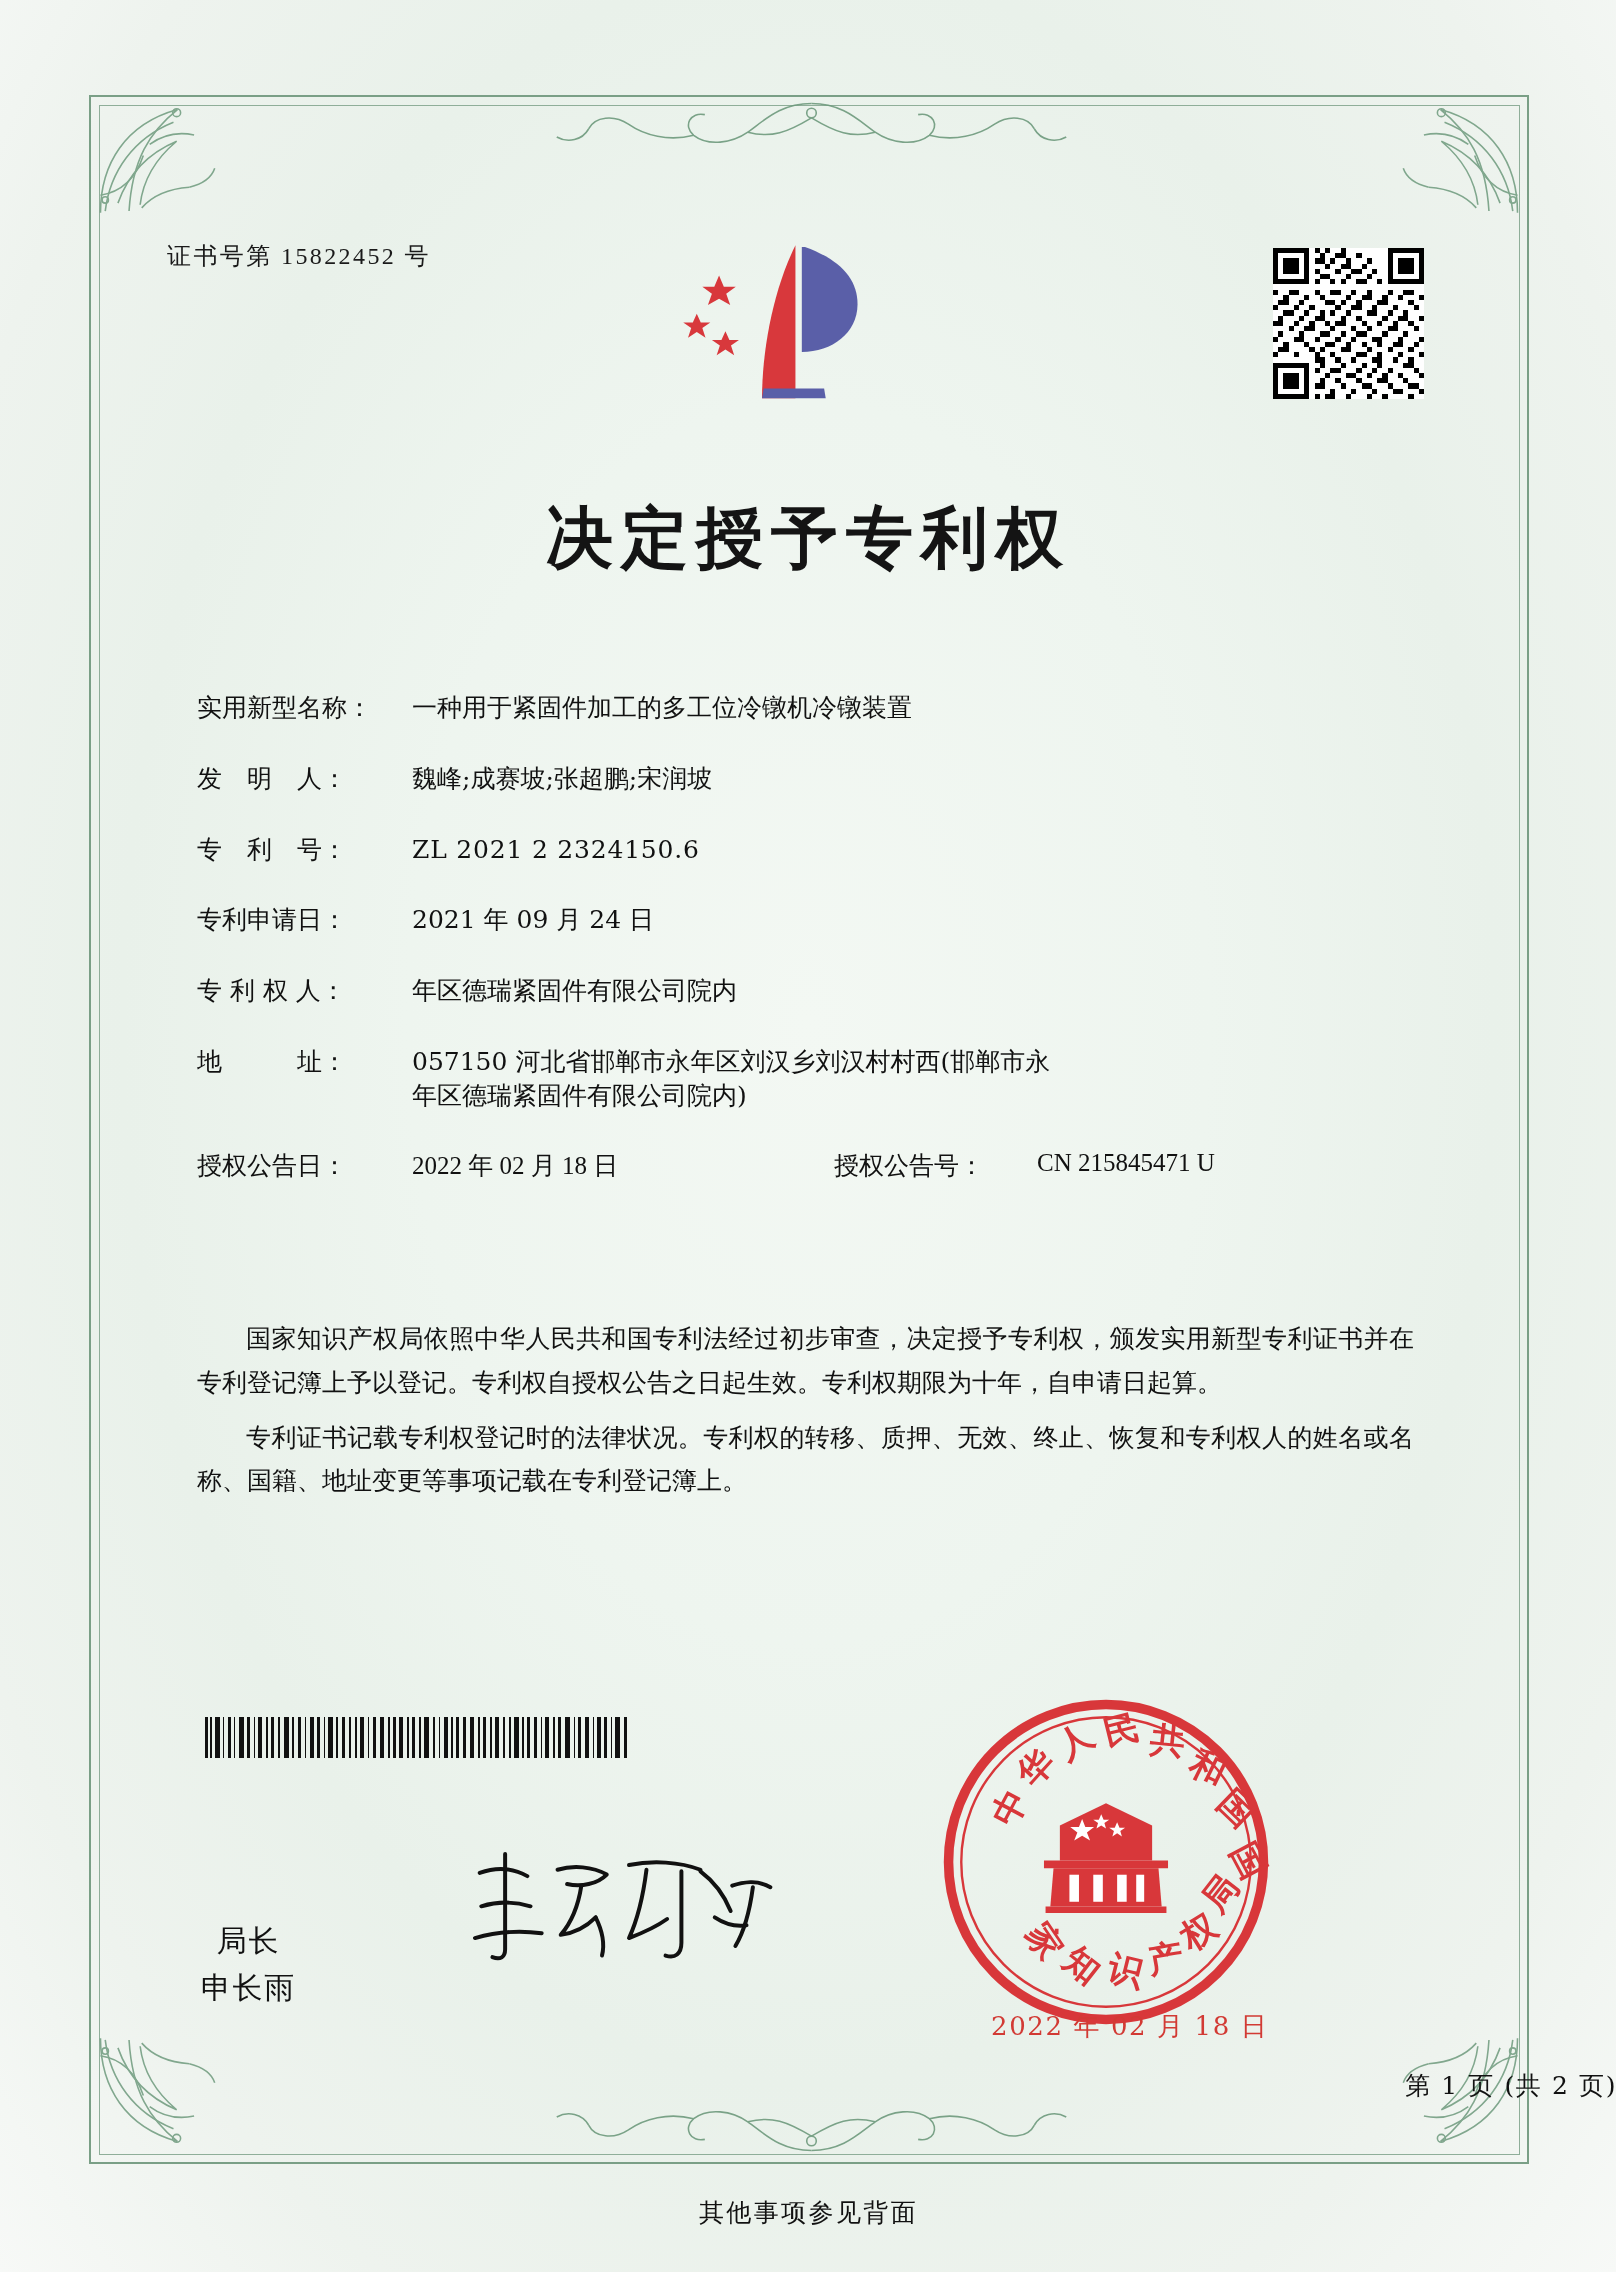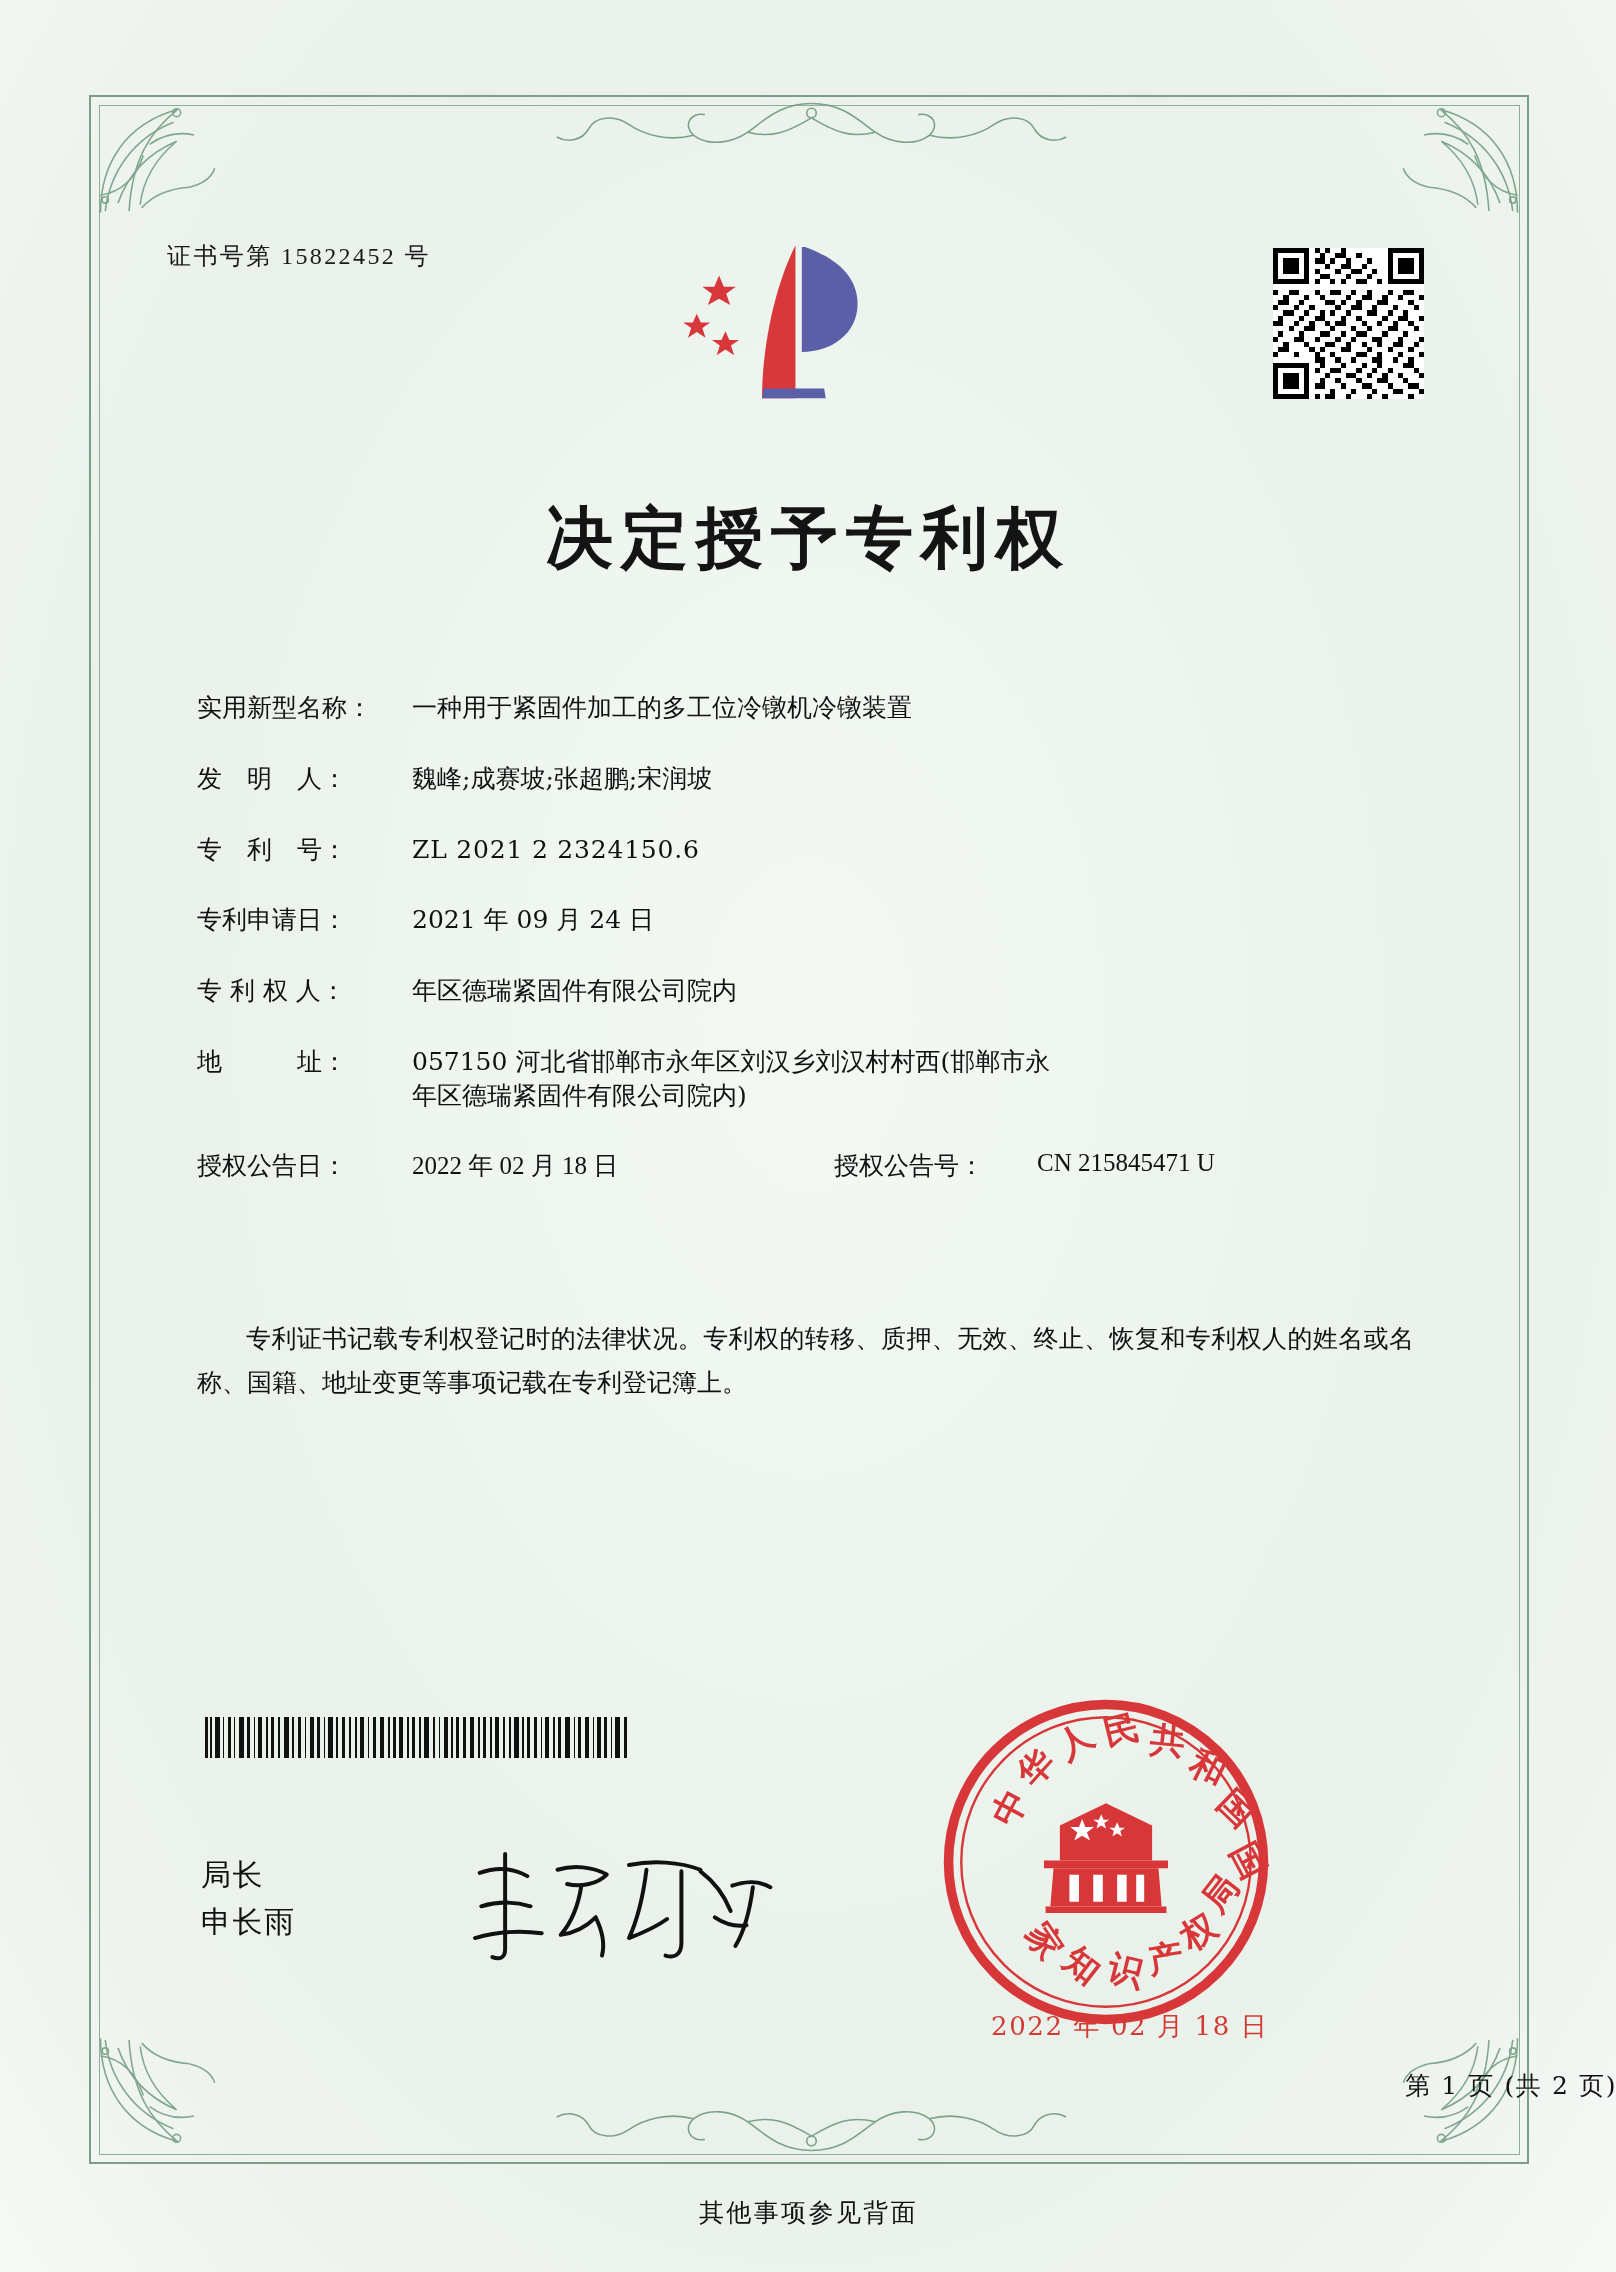--- a/index.html
+++ b/index.html
@@ -178,26 +178,27 @@
     left: 201px;
     top: 1717px;
     width: 430px;
     height: 41px;
   }
 
   
   .sig-block {
     position: absolute;
     left: 201px;
-    top: 1854px;
+    top: 1918px;
     font-size: 30px;
     line-height: 1.55;
     color: #111111;
-    font-family: Liberation Mono, monospace;
+    font-family: Liberation Serif, serif;
     letter-spacing: 1.6px;
+    text-align: center;
   }
   .sig-script {
     position: absolute;
     left: 462px;
     top: 1838px;
     width: 334px;
     height: 135px;
   }
 
   
@@ -568,20 +569,21 @@
         <div>2022 年 02 月 18 日</div>
       </div>
       <div class="inline-right">
         <div class="inline-label short">授权公告号：</div>
         <div>CN 215845471 U</div>
       </div>
     </div>
   </div>
 
   <div class="paragraphs">
+    <p>国家知识产权局依照中华人民共和国专利法经过初步审查，决定授予专利权，颁发实用新型专利证书并在专利登记簿上予以登记。专利权自授权公告之日起生效。专利权期限为十年，自申请日起算。</p>
     <p>专利证书记载专利权登记时的法律状况。专利权的转移、质押、无效、终止、恢复和专利权人的姓名或名称、国籍、地址变更等事项记载在专利登记簿上。</p>
   </div>
 
   <svg class="barcode" viewBox="0 0 540 52" shape-rendering="crispEdges">
     <rect width="540" height="52" fill="transparent"></rect>
     <g fill="#111111">
       <rect x="2" y="0" width="4" height="52"></rect>
         <rect x="9" y="0" width="2" height="52"></rect>
       <rect x="15" y="0" width="6" height="52"></rect>
         <rect x="25" y="0" width="2" height="52"></rect>

